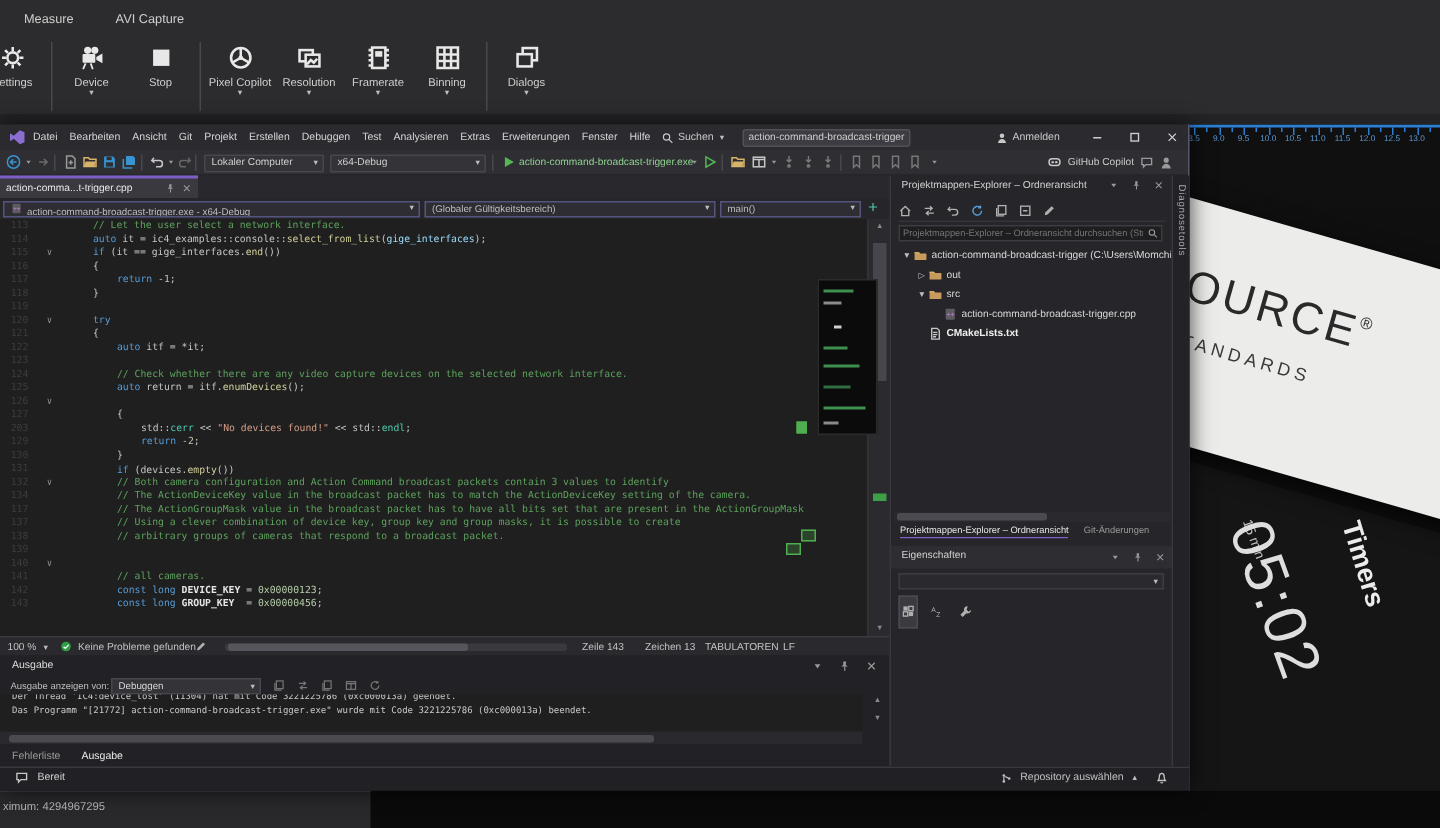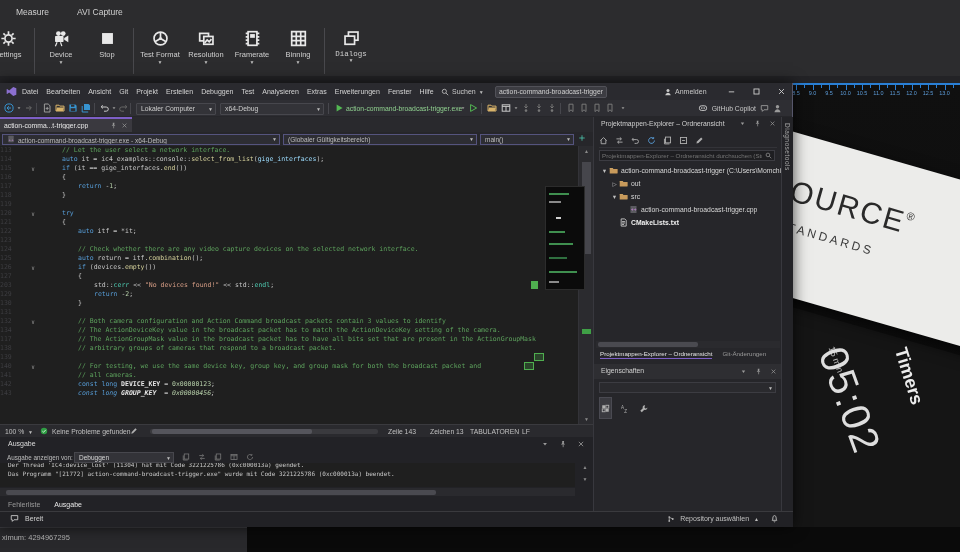--- a/index.html
+++ b/index.html
@@ -54,21 +54,21 @@
   .etab { position:absolute; left:0; top:0; height:15px; width:132px; background:#3a393f; border-top:2px solid #7d5fc6; color:#e8e8e8; font-size:6.8px; display:flex; align-items:center; gap:4px; padding:0 4px; }
   .etab .tlabel { white-space:nowrap; overflow:hidden; flex:1; }
 
   .breadcrumb { position:absolute; left:0; top:49px; width:593px; height:14px; background:#26262a; }
   .bbox { position:absolute; top:1.5px; height:11px; background:#2d2d33; border:1px solid #55547e; color:#bdbdbd; font-size:6.5px; line-height:9px; padding:0 10px 0 4px; white-space:nowrap; overflow:hidden; }
   .bbox .dcaret { position:absolute; right:2px; top:2.5px; }
   .bplus { position:absolute; left:578px; top:2px; color:#4ec9b0; }
 
   .code-area { position:absolute; left:0; top:63px; width:578px; height:278px; background:#1f1f1f; overflow:hidden; font-family:"DejaVu Sans Mono", monospace; font-size:6.5px; }
   .cl { height:9px; line-height:9px; white-space:pre; display:flex; }
-  .ln { display:inline-block; width:26px; text-align:left; color:#3d3d41; flex:none; }
+  .ln { display:inline-block; width:26px; text-align:center; color:#3d3d41; flex:none; }
   .fold { display:inline-block; width:14px; text-align:center; color:#8f8f8f; font-size:6px; flex:none; }
   .ct { padding-left:6px; flex:none; white-space:pre; }
   .cm{color:#5da25d}.kw{color:#569cd6}.fn{color:#d3cf9a}.va{color:#9cdcfe}.pl{color:#c5c5c5}.st{color:#d69d85}.nm{color:#b5cea8}.ty{color:#4ec9b0}.df{color:#e6e6e6;font-weight:bold}
 
   .vsb { position:absolute; left:578px; top:63px; width:15px; height:278px; background:#2b2b2f; border-left:1px solid #333338; }
   .vsb .thumb { position:absolute; left:3px; top:16px; width:9px; height:92px; background:#46464c; }
   .vsb .arr { position:absolute; left:0; width:15px; text-align:center; color:#8a8a8a; font-size:5px; }
   .vsb .marker { position:absolute; left:3px; top:183px; width:9px; height:5px; background:#3f9f46; }
 
   .hl-green { position:absolute; border:1px solid #4fae4f; background:rgba(79,174,79,.25); }
@@ -173,21 +173,21 @@
       </div>
       <div class="cam-sep"></div>
       <div class="cam-item" style="width: 46px;">
         <span class="ic" style="color: rgb(232, 232, 232);">
           <svg viewBox="0 0 10 10" width="17" height="17">
             <circle cx="5" cy="5" r="3.8" fill="none" stroke="currentColor"></circle>
             <path d="M5 5V1.2M5 5L1.7 6.9M5 5l3.3 1.9" stroke="currentColor" fill="none"></path>
             <circle cx="5" cy="5" r=".9" fill="currentColor"></circle>
           </svg>
         </span>
-        <div class="lbl">Test Format</div>
+        <div class="lbl">Pixel Copilot</div>
         <div class="cam-caret dcaret-glyph">▼</div>
       </div>
       <div class="cam-item" style="width: 46px;">
         <span class="ic" style="color: rgb(232, 232, 232);">
           <svg viewBox="0 0 10 10" width="17" height="17">
             <rect x="1" y="2" width="5.2" height="4.4" fill="none" stroke="currentColor"></rect>
             <rect x="3.4" y="3.8" width="5.4" height="4.6" fill="#2c2c2e" stroke="currentColor"></rect>
             <path d="M3.9 7.6l1.5-1.7 1.2 1 1.3-1.5" stroke="currentColor" fill="none"></path>
           </svg>
         </span>
@@ -208,21 +208,21 @@
       <div class="cam-item" style="width: 46px;">
         <span class="ic" style="color: rgb(232, 232, 232);">
           <svg viewBox="0 0 10 10" width="17" height="17">
             <path d="M1 1h8v8H1zM1 3.7h8M1 6.3h8M3.7 1v8M6.3 1v8" stroke="currentColor" fill="none"></path>
           </svg>
         </span>
         <div class="lbl">Binning</div>
         <div class="cam-caret dcaret-glyph">▼</div>
       </div>
       <div class="cam-sep"></div>
-      <div class="cam-item" style="width: 46px; font-family: Liberation Mono, monospace;">
+      <div class="cam-item" style="width: 46px;">
         <span class="ic" style="color: rgb(232, 232, 232);">
           <svg viewBox="0 0 10 10" width="17" height="17">
             <rect x="3.2" y="1.2" width="5.6" height="4.8" fill="none" stroke="currentColor"></rect>
             <rect x="1.2" y="3.6" width="5.6" height="4.8" fill="#2c2c2e" stroke="currentColor"></rect>
           </svg>
         </span>
         <div class="lbl">Dialogs</div>
         <div class="cam-caret dcaret-glyph">▼</div>
       </div>
     </div>
@@ -566,36 +566,37 @@
         <div class="cl"><span class="ln">115</span><span class="fold">∨</span><span class="ct" style="padding-left: 22px;"><span class="kw">if</span><span class="pl"> (it == gige_interfaces.</span><span class="fn">end</span><span class="pl">())</span></span></div>
         <div class="cl"><span class="ln">116</span><span class="fold"></span><span class="ct" style="padding-left: 22px;"><span class="pl">{</span></span></div>
         <div class="cl"><span class="ln">117</span><span class="fold"></span><span class="ct" style="padding-left: 38px;"><span class="kw">return</span><span class="pl"> -</span><span class="nm">1</span><span class="pl">;</span></span></div>
         <div class="cl"><span class="ln">118</span><span class="fold"></span><span class="ct" style="padding-left: 22px;"><span class="pl">}</span></span></div>
         <div class="cl"><span class="ln">119</span><span class="fold"></span><span class="ct" style="padding-left: 6px;"></span></div>
         <div class="cl"><span class="ln">120</span><span class="fold">∨</span><span class="ct" style="padding-left: 22px;"><span class="kw">try</span></span></div>
         <div class="cl"><span class="ln">121</span><span class="fold"></span><span class="ct" style="padding-left: 22px;"><span class="pl">{</span></span></div>
         <div class="cl"><span class="ln">122</span><span class="fold"></span><span class="ct" style="padding-left: 38px;"><span class="kw">auto</span><span class="pl"> itf = *it;</span></span></div>
         <div class="cl"><span class="ln">123</span><span class="fold"></span><span class="ct" style="padding-left: 6px;"></span></div>
         <div class="cl"><span class="ln">124</span><span class="fold"></span><span class="ct" style="padding-left: 38px;"><span class="cm">// Check whether there are any video capture devices on the selected network interface.</span></span></div>
-        <div class="cl"><span class="ln">125</span><span class="fold"></span><span class="ct" style="padding-left: 38px;"><span class="kw">auto</span><span class="pl"> return = itf.</span><span class="fn">combination</span><span class="pl">();</span></span></div>
-        <div class="cl"><span class="ln">126</span><span class="fold">∨</span><span class="ct" style="padding-left: 38px;"><span class="kw">if</span><span class="pl"> (devices.</span><span class="fn">empty</span><span class="pl">())</span></span></div>
+        <div class="cl"><span class="ln">125</span><span class="fold"></span><span class="ct" style="padding-left: 38px;"><span class="kw">auto</span><span class="pl"> return = itf.</span><span class="fn">enumDevices</span><span class="pl">();</span></span></div>
+        <div class="cl"><span class="ln">126</span><span class="fold">∨</span><span class="ct" style="padding-left: 38px; margin-top: 46px;"><span class="kw">if</span><span class="pl"> (devices.</span><span class="fn">empty</span><span class="pl">())</span></span></div>
         <div class="cl"><span class="ln">127</span><span class="fold"></span><span class="ct" style="padding-left: 38px;"><span class="pl">{</span></span></div>
         <div class="cl"><span class="ln">203</span><span class="fold"></span><span class="ct" style="padding-left: 54px;"><span class="pl">std::</span><span class="ty">cerr</span><span class="pl"> &lt;&lt; </span><span class="st">"No devices found!"</span><span class="pl"> &lt;&lt; std::</span><span class="ty">endl</span><span class="pl">;</span></span></div>
         <div class="cl"><span class="ln">129</span><span class="fold"></span><span class="ct" style="padding-left: 54px;"><span class="kw">return</span><span class="pl"> -</span><span class="nm">2</span><span class="pl">;</span></span></div>
         <div class="cl"><span class="ln">130</span><span class="fold"></span><span class="ct" style="padding-left: 38px;"><span class="pl">}</span></span></div>
         <div class="cl"><span class="ln">131</span><span class="fold"></span><span class="ct" style="padding-left: 6px;"></span></div>
         <div class="cl"><span class="ln">132</span><span class="fold">∨</span><span class="ct" style="padding-left: 38px;"><span class="cm">// Both camera configuration and Action Command broadcast packets contain 3 values to identify</span></span></div>
         <div class="cl"><span class="ln">134</span><span class="fold"></span><span class="ct" style="padding-left: 38px;"><span class="cm">// The ActionDeviceKey value in the broadcast packet has to match the ActionDeviceKey setting of the camera.</span></span></div>
         <div class="cl"><span class="ln">117</span><span class="fold"></span><span class="ct" style="padding-left: 38px;"><span class="cm">// The ActionGroupMask value in the broadcast packet has to have all bits set that are present in the ActionGroupMask</span></span></div>
+        <div class="cl"><span class="ln">137</span><span class="fold"></span><span class="ct" style="padding-left: 38px;"><span class="cm">// Using a clever combination of device key, group key and group masks, it is possible to create</span></span></div>
         <div class="cl"><span class="ln">138</span><span class="fold"></span><span class="ct" style="padding-left: 38px;"><span class="cm">// arbitrary groups of cameras that respond to a broadcast packet.</span></span></div>
         <div class="cl"><span class="ln">139</span><span class="fold"></span><span class="ct" style="padding-left: 6px;"></span></div>
-        <div class="cl"><span class="ln">140</span><span class="fold">∨</span><span class="ct" style="padding-left: 38px;"><span class="cm">// For testing, we use the same device key, group key, and group mask for both the broadcast packet and</span></span></div>
+        <div class="cl"><span class="ln">140</span><span class="fold">∨</span></div>
         <div class="cl"><span class="ln">141</span><span class="fold"></span><span class="ct" style="padding-left: 38px;"><span class="cm">// all cameras.</span></span></div>
         <div class="cl"><span class="ln">142</span><span class="fold"></span><span class="ct" style="padding-left: 38px;"><span class="kw">const</span><span class="pl"> </span><span class="kw">long</span><span class="pl"> </span><span class="df">DEVICE_KEY</span><span class="pl"> = </span><span class="nm">0x00000123</span><span class="pl">;</span></span></div>
-        <div class="cl"><span class="ln">143</span><span class="fold"></span><span class="ct" style="padding-left: 38px; font-style: italic;"><span class="kw">const</span><span class="pl"> </span><span class="kw">long</span><span class="pl"> </span><span class="df">GROUP_KEY</span><span class="pl">  = </span><span class="nm">0x00000456</span><span class="pl">;</span></span></div>
+        <div class="cl"><span class="ln">143</span><span class="fold"></span><span class="ct" style="padding-left: 38px;"><span class="kw">const</span><span class="pl"> </span><span class="kw">long</span><span class="pl"> </span><span class="df">GROUP_KEY</span><span class="pl">  = </span><span class="nm">0x00000456</span><span class="pl">;</span></span></div>
       </div>
 
     <div class="vsb">
       <span class="arr" style="top:2px;">▲</span>
       <div class="thumb"></div>
       <div class="marker"></div>
       <span class="arr" style="bottom:2px;">▼</span>
     </div>
 
     <div class="hl-green" style="left:534px;top:270px;width:10px;height:8px;"></div>

